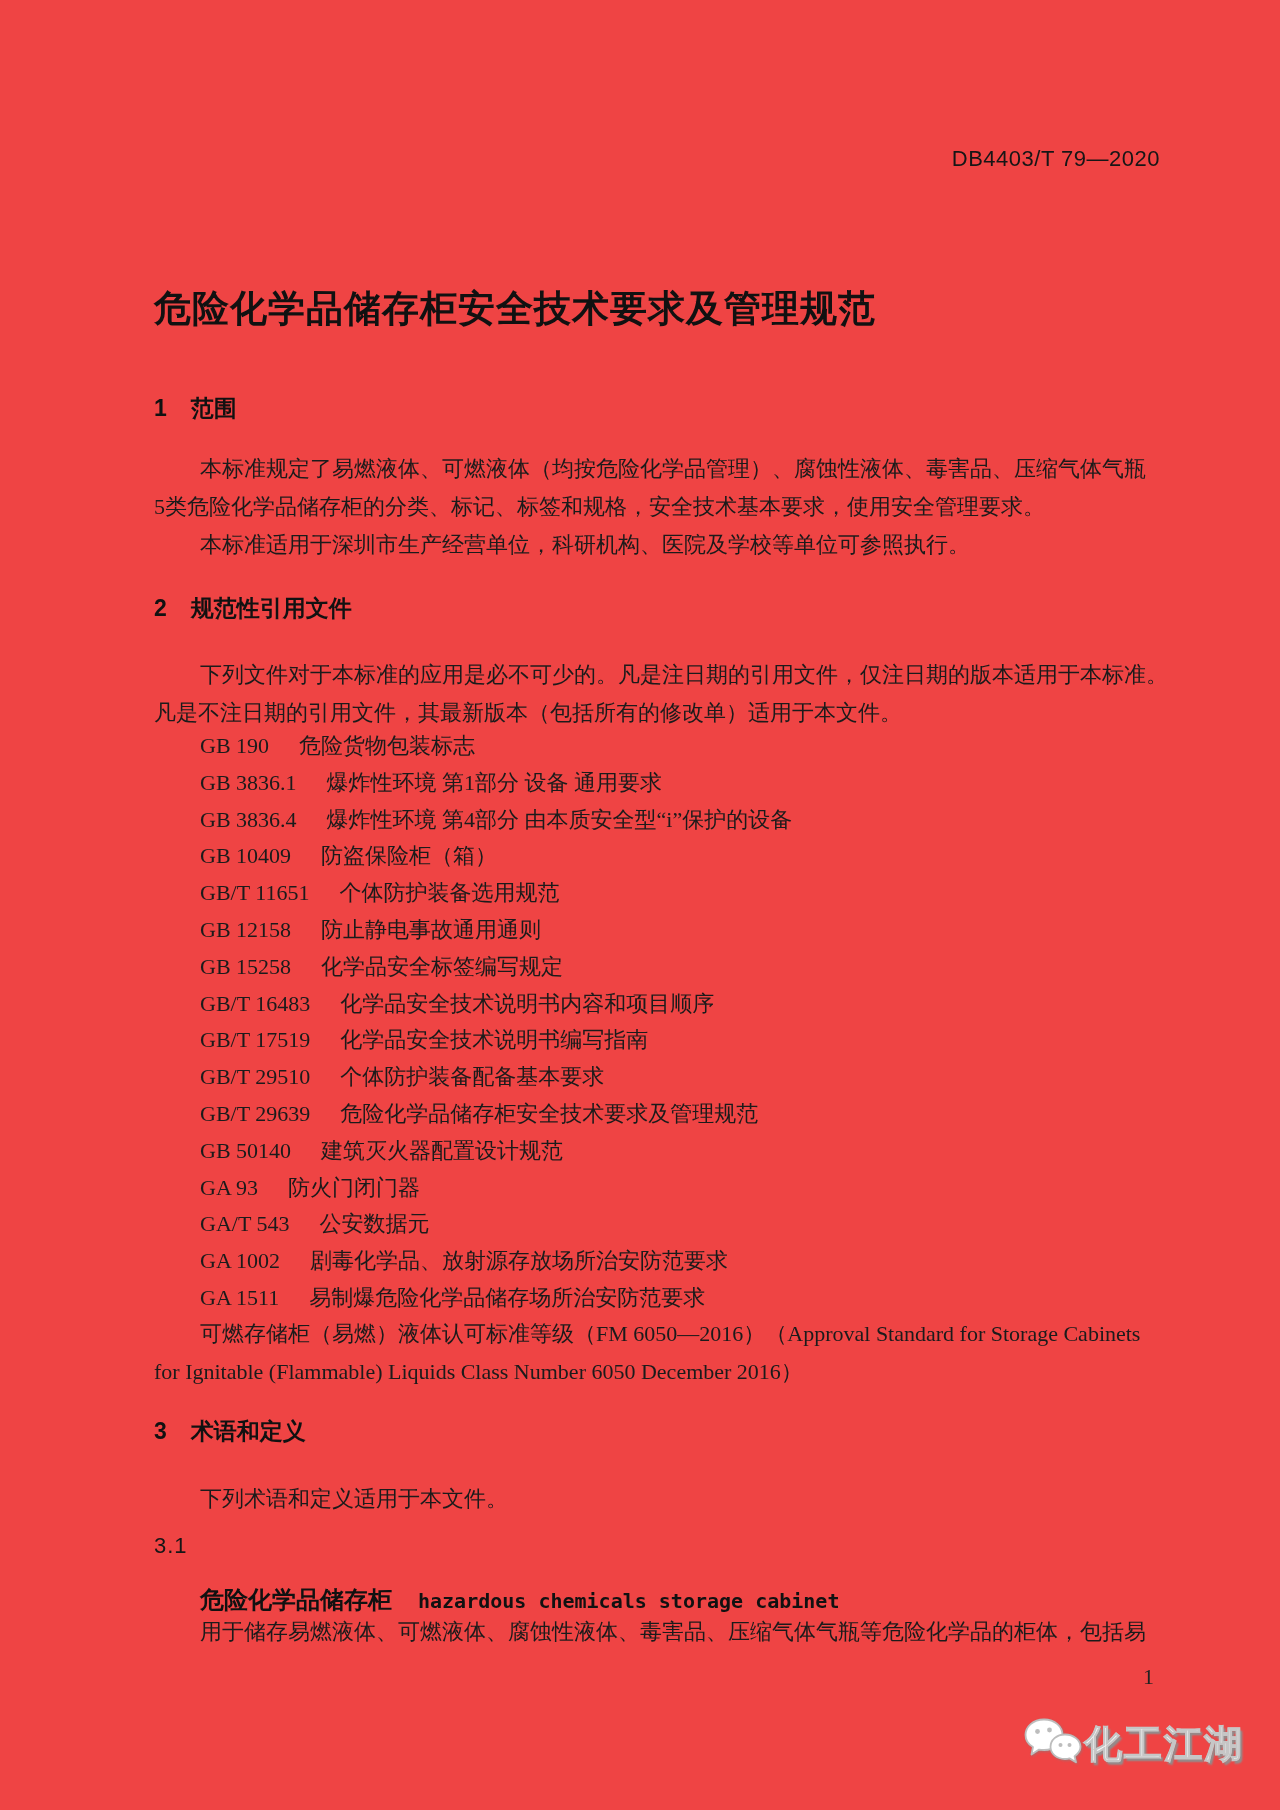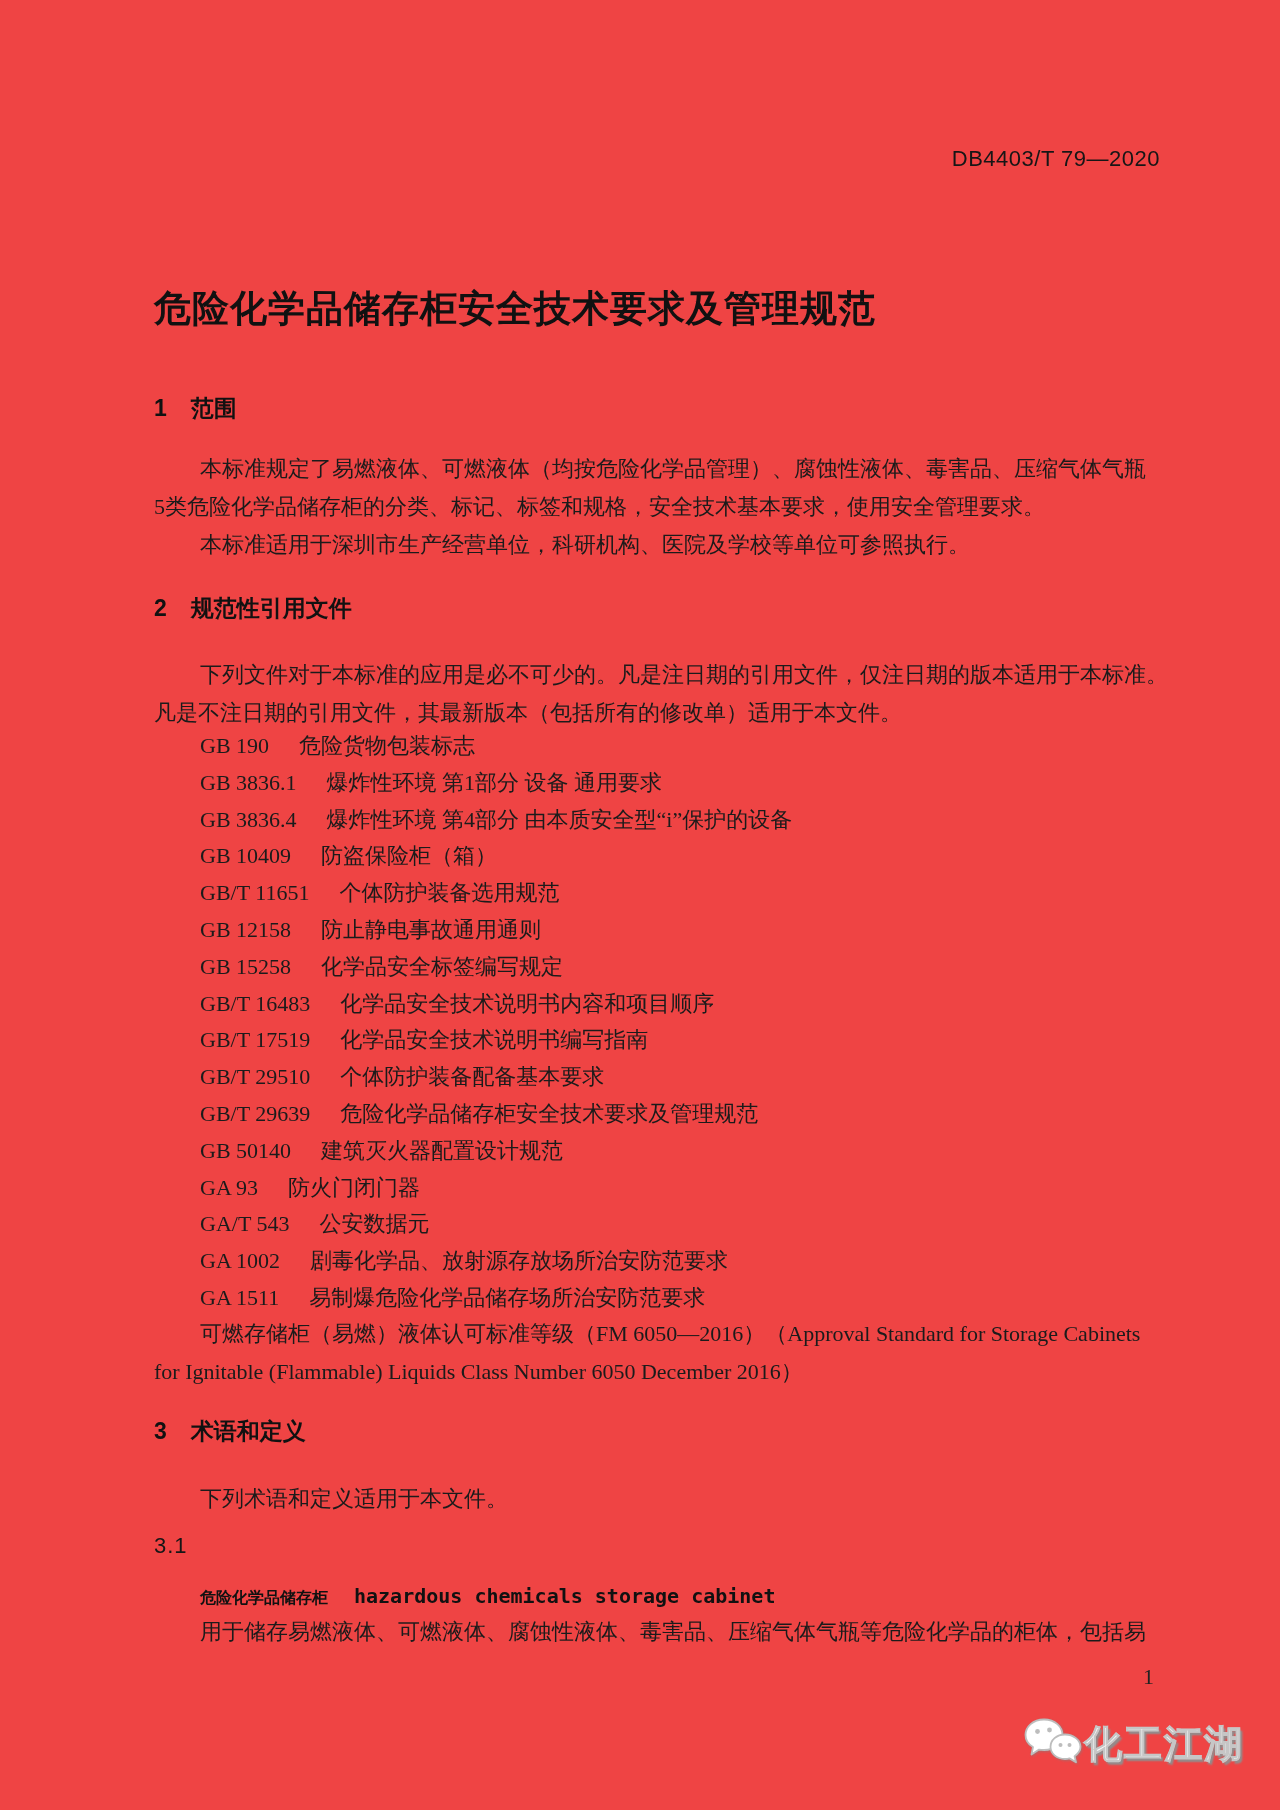--- a/index.html
+++ b/index.html
@@ -49,21 +49,21 @@
   .s3-intro p{line-height:37px;}
 
   .term-number{
     top:1533px;left:154px;
     font-family:"Liberation Sans","DejaVu Sans",sans-serif;
     font-size:22px;color:#161616;letter-spacing:1px;
   }
   .term-line{top:1584px;left:200px;white-space:nowrap;}
   .term-zh{
     font-family:"Liberation Sans","DejaVu Sans",sans-serif;
-    font-weight:bold;font-size:16px;color:#111;
+    font-weight:bold;font-size:24px;color:#111;
   }
   .term-en{
     font-family:"DejaVu Sans Mono","Liberation Mono",monospace;
     font-weight:bold;font-size:20px;color:#111;
     margin-left:26px;
   }
   .term-def{top:1613px;}
 
   .page-number{top:1664px;right:126px;font-size:22px;color:#222;}
 

